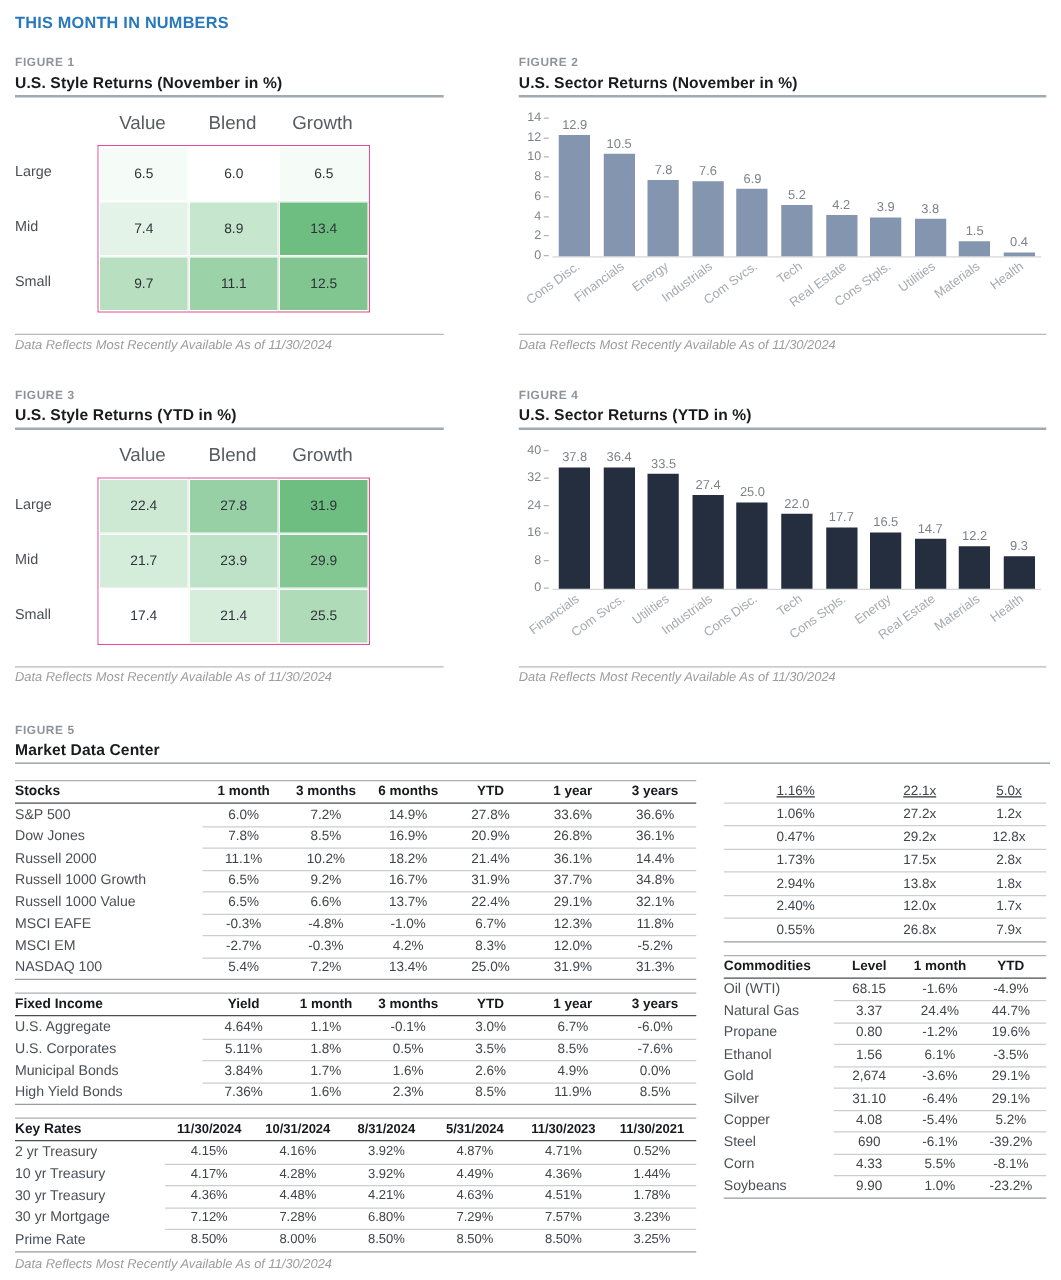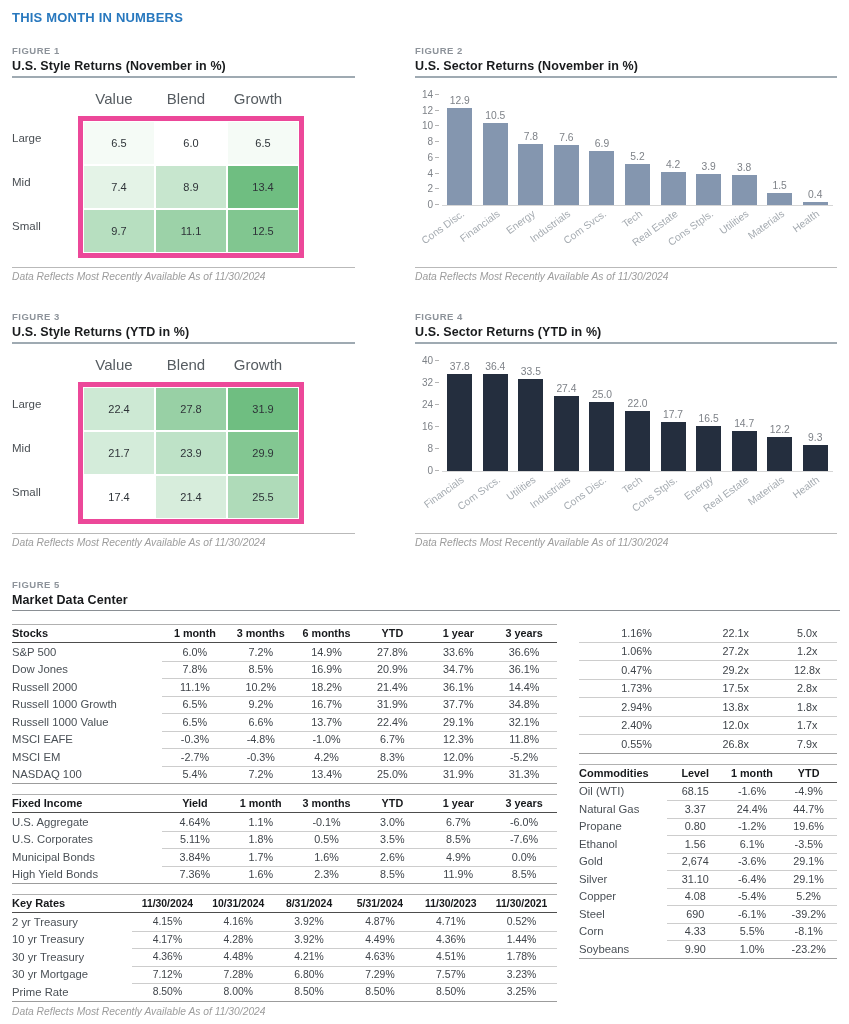--- a/index.html
+++ b/index.html
@@ -16,21 +16,21 @@
   .fig-rule { border-top:2px solid #9faab2; margin-top:3px; }
   .fig-footrule { margin-top:auto; border-top:1px solid #b9b9b9; }
   .fig-footer { font-size:10.3px; font-style:italic; color:#9c9c9c; padding:3px 0 1px; }
 
   
   .style-matrix { display:flex; margin-top:12px; }
   .row-labels { width:66px; display:flex; flex-direction:column; padding-top:26px; }
   .row-label { height:44px; display:flex; align-items:center; font-size:11.5px; color:#4a4f54; }
   .col-headers { display:grid; grid-template-columns:repeat(3,72px); height:26px; }
   .col-header { display:flex; align-items:flex-start; justify-content:center; font-size:15px; color:#565c61; }
-  .cells-box { border:5px solid #ec4899; display:grid; grid-template-columns:repeat(3,72px); grid-auto-rows:44px; background:#fff; }
+  .cells-box { border:1px solid #ec4899; display:grid; grid-template-columns:repeat(3,72px); grid-auto-rows:44px; background:#fff; }
   .cell { display:flex; align-items:center; justify-content:center; font-size:11px; color:#2e3338; border:1px solid #ffffff; box-sizing:border-box; }
 
   
   .chart { margin-top:17px; }
   .plot { position:relative; margin-left:27px; margin-right:4px; border-bottom:1px solid #d6d6d6; }
   .ytick { position:absolute; left:-29px; width:20px; text-align:right; font-size:10px; color:#7e8288; line-height:10px; }
   .ytick::after { content:""; position:absolute; right:-6px; top:4px; width:4px; height:1px; background:#b4b4b4; }
   .bars { position:absolute; left:0; right:0; top:0; bottom:0; display:flex; align-items:flex-end; }
   .bcol { flex:1; position:relative; height:100%; display:flex; flex-direction:column; align-items:center; justify-content:flex-end; }
   .bval { font-size:10.3px; color:#7e8288; margin-bottom:2px; white-space:nowrap; }
@@ -329,21 +329,21 @@
                   <div class="num">36.6%</div>
                 </div>
               </div>
               <div class="t-row" style="grid-template-columns: 150px 1fr;">
                 <div class="lbl">Dow Jones</div>
                 <div class="numwrap" style="grid-template-columns: repeat(6, 1fr);">
                   <div class="num">7.8%</div>
                   <div class="num">8.5%</div>
                   <div class="num">16.9%</div>
                   <div class="num">20.9%</div>
-                  <div class="num">34.7%</div>
+                  <div class="num">26.8%</div>
                   <div class="num">36.1%</div>
                 </div>
               </div>
               <div class="t-row" style="grid-template-columns: 150px 1fr;">
                 <div class="lbl">Russell 2000</div>
                 <div class="numwrap" style="grid-template-columns: repeat(6, 1fr);">
                   <div class="num">11.1%</div>
                   <div class="num">10.2%</div>
                   <div class="num">18.2%</div>
                   <div class="num">21.4%</div>
@@ -535,21 +535,21 @@
                   <div class="num">3.25%</div>
                 </div>
               </div>
             </div>
           </div>
       </div>
       <div class="mdc-right">
         <div class="dtable" id="t-valuation">
             <div class="t-body">
               <div class="t-row fullsep" style="grid-template-columns: 1fr;">
-                <div class="numwrap" style="grid-template-columns: 1.45fr 1.05fr 0.75fr;">
+                <div class="numwrap" style="grid-template-columns: 1.45fr 1.05fr 0.75fr; text-decoration: underline;">
                   <div class="num">1.16%</div>
                   <div class="num">22.1x</div>
                   <div class="num">5.0x</div>
                 </div>
               </div>
               <div class="t-row fullsep" style="grid-template-columns: 1fr;">
                 <div class="numwrap" style="grid-template-columns: 1.45fr 1.05fr 0.75fr;">
                   <div class="num">1.06%</div>
                   <div class="num">27.2x</div>
                   <div class="num">1.2x</div>

